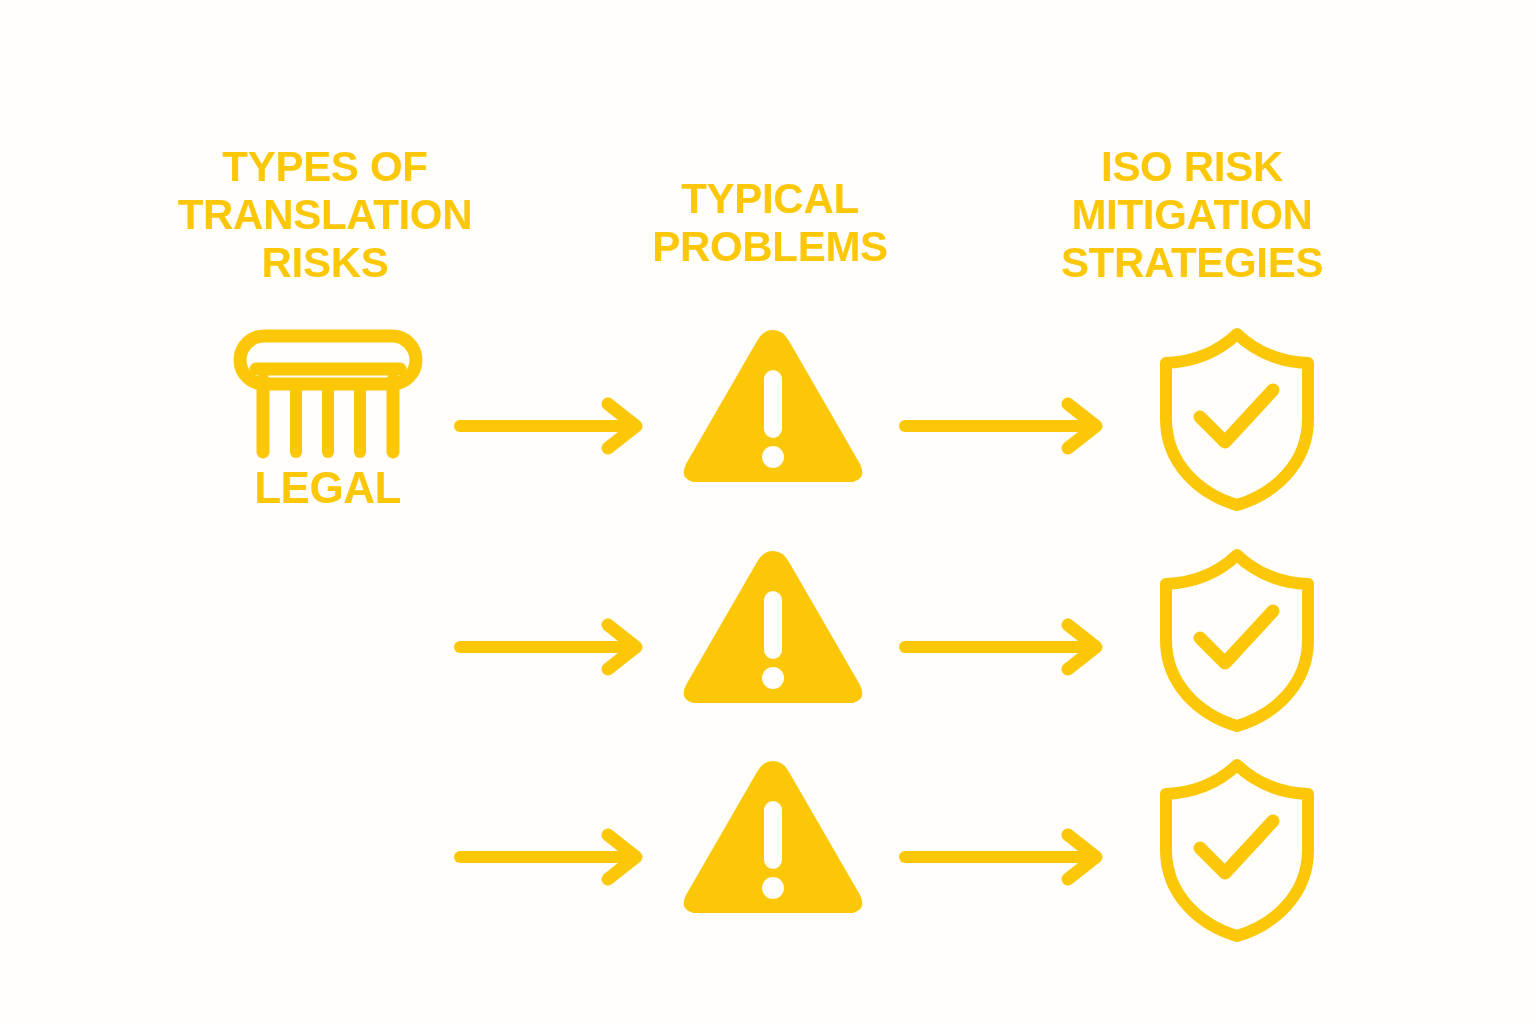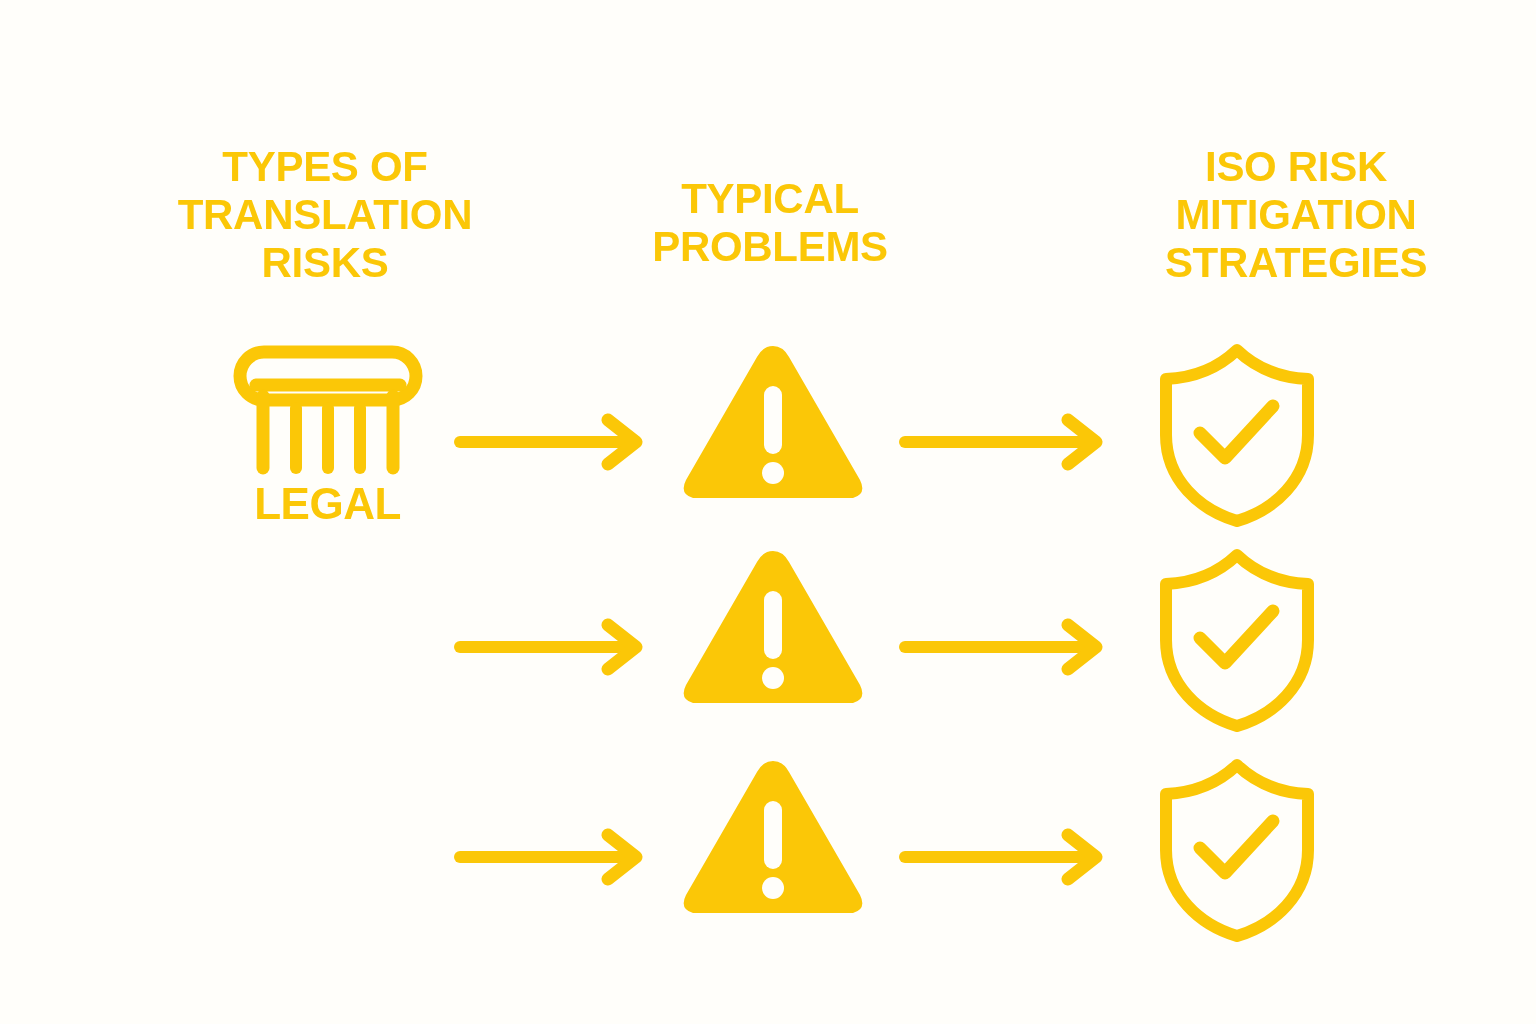--- a/index.html
+++ b/index.html
@@ -26,30 +26,30 @@
     font-weight: bold;
     font-size: 42px;
     line-height: 1.14;
     letter-spacing: -0.3px;
     color: #FBC707;
     text-transform: uppercase;
     white-space: pre-line;
   }
   #heading-risks   { left: 105px;  top: 143px; width: 440px; }
   #heading-problems{ left: 575px;  top: 143px; width: 390px; margin-top: 32px; }
-  #heading-strategies { left: 1076px; top: 143px; width: 440px; }
+  #heading-strategies { left: 972px; top: 143px; width: 440px; }
 
   
   .row {
     position: absolute;
     left: 0;
     width: 1536px;
     height: 210px;
   }
-  #row-legal   { top: 340px; }
+  #row-legal   { top: 324px; }
   #row-data    { top: 545px; }
   #row-process { top: 755px; }
 
   .cell {
     position: absolute;
   }
   .cell-risk   { left: 205px; width: 245px; text-align: center; }
   .cell-arrow1 { left: 450px; width: 215px; top: 72px; }
   .cell-problem{ left: 665px; width: 215px; }
   .cell-arrow2 { left: 895px; width: 230px; top: 72px; }

